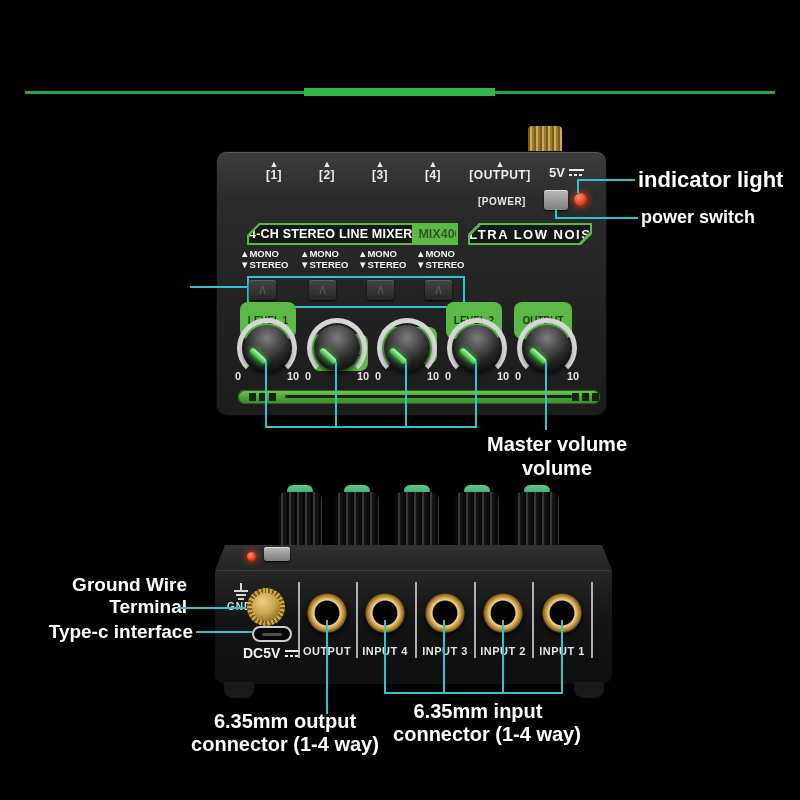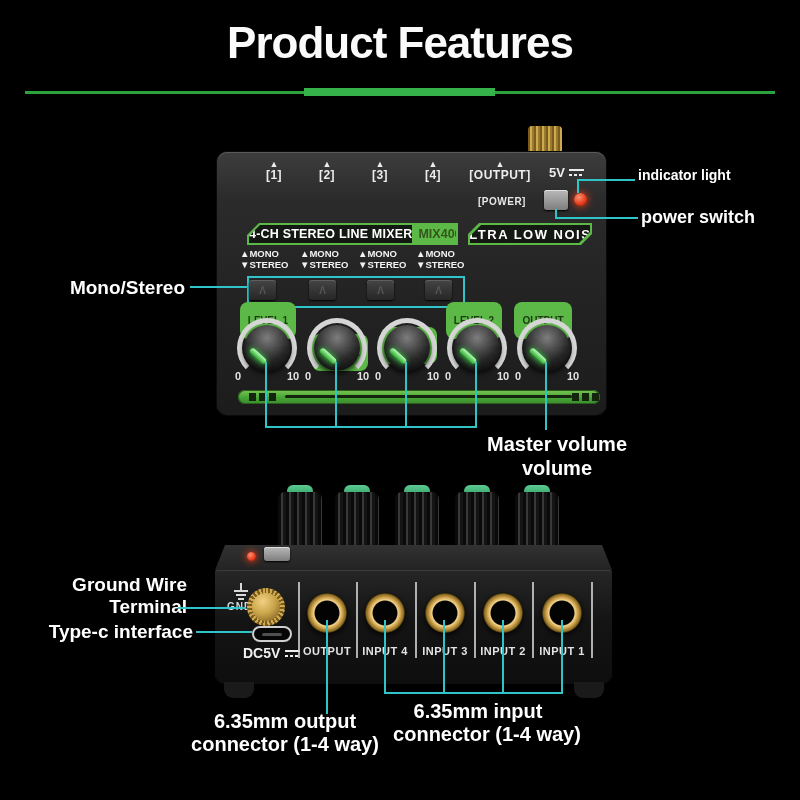--- a/index.html
+++ b/index.html
@@ -91,21 +91,20 @@
   .line{background:#2fc4c7;}
   .co{color:#fff;font-weight:bold;}
   .co-r{text-align:right;}
   .co-c{text-align:center;}
 </style>
 </head>
 <body>
 
 <div id="canvas">
 
-  <div class="abs title">Product Features</div>
   <div class="abs rule-thin"></div>
   <div class="abs rule-thick"></div>
 
   <div class="abs goldjack"></div>
   <div class="abs topdev">
 
     <div class="abs marker" style="left:25px;top:8px;">
       <div class="tri">▲</div>
       <div class="mlabel">[1]</div>
     </div>
@@ -284,27 +283,26 @@
   <div class="abs jack" style="left:483px;top:593px;"></div>
   <div class="abs jack" style="left:542px;top:593px;"></div>
   <div class="abs jlabel" style="left:292px;top:645px;">OUTPUT</div>
   <div class="abs jlabel" style="left:350px;top:645px;">INPUT 4</div>
   <div class="abs jlabel" style="left:410px;top:645px;">INPUT 3</div>
   <div class="abs jlabel" style="left:468px;top:645px;">INPUT 2</div>
   <div class="abs jlabel" style="left:527px;top:645px;">INPUT 1</div>
 
   <div class="abs line" style="left:577px;top:179px;width:2px;height:14px;"></div>
   <div class="abs line" style="left:577px;top:179px;width:58px;height:2px;"></div>
-  <div class="abs co" style="left:638px;top:167px;font-size:14px;">indicator light</div>
+  <div class="abs co" style="left:638px;top:167px;font-size:22px;">indicator light</div>
 
   <div class="abs line" style="left:555px;top:209px;width:2px;height:10px;"></div>
   <div class="abs line" style="left:555px;top:217px;width:83px;height:2px;"></div>
   <div class="abs co" style="left:641px;top:207px;font-size:18px;">power switch</div>
 
-  <div class="abs co co-r" style="left:50px;top:277px;width:135px;font-size:19px;">Mono/Stereo</div>
   <div class="abs line" style="left:190px;top:286px;width:57px;height:2px;"></div>
 
   <div class="abs line" style="left:265px;top:362px;width:2px;height:66px;"></div>
   <div class="abs line" style="left:335px;top:362px;width:2px;height:66px;"></div>
   <div class="abs line" style="left:405px;top:362px;width:2px;height:66px;"></div>
   <div class="abs line" style="left:475px;top:362px;width:2px;height:66px;"></div>
   <div class="abs line" style="left:265px;top:426px;width:212px;height:2px;"></div>
 
   <div class="abs line" style="left:545px;top:362px;width:2px;height:68px;"></div>
   <div class="abs co co-c" style="left:467px;top:433px;width:180px;font-size:20px;">Master volume</div>

